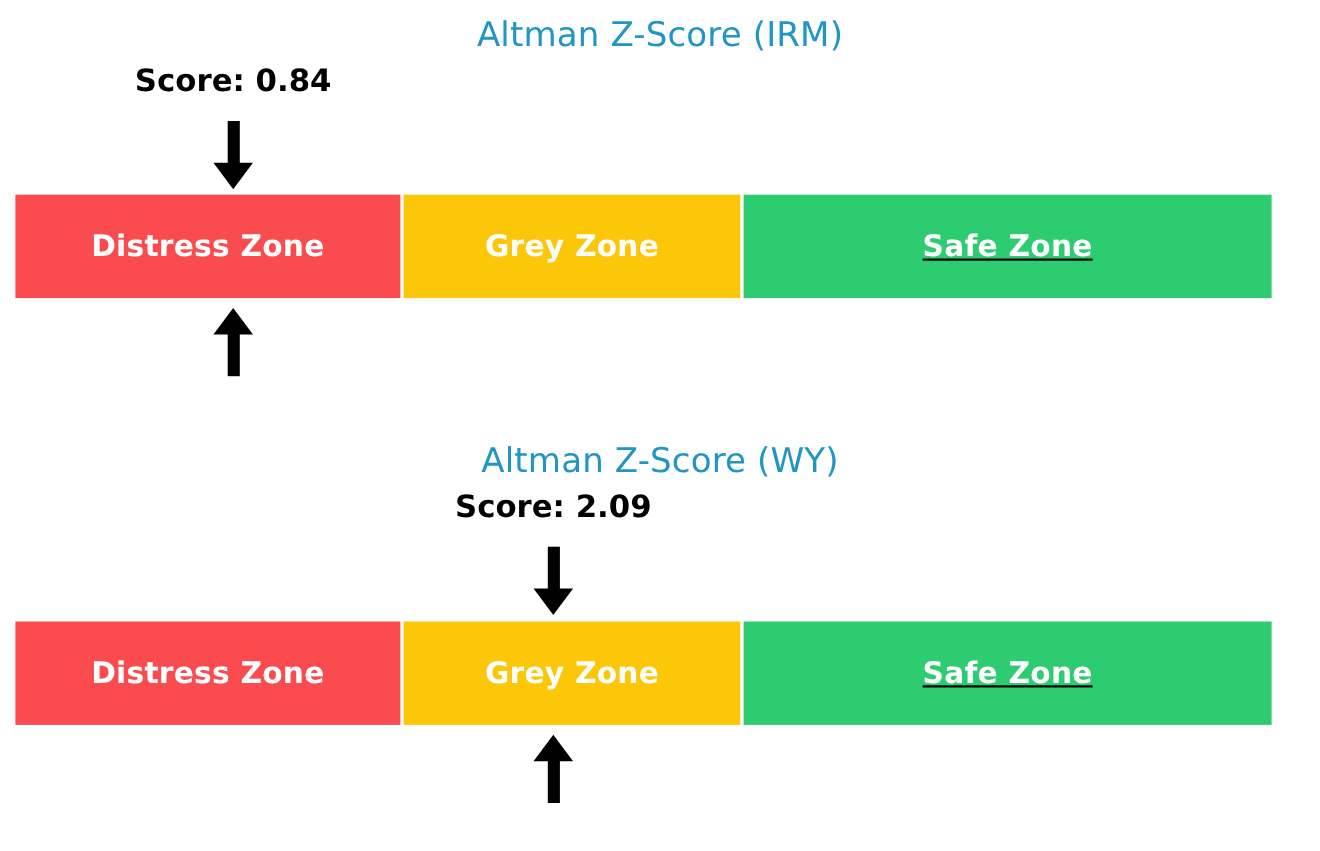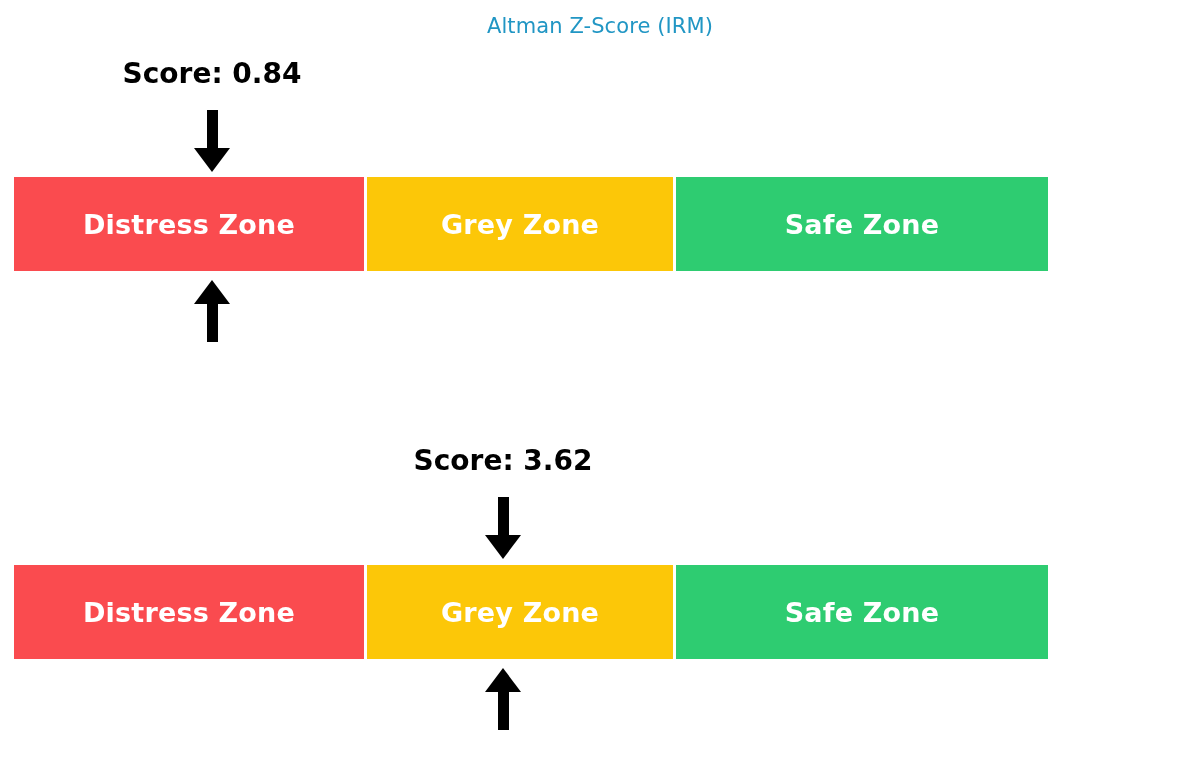--- a/index.html
+++ b/index.html
@@ -22,21 +22,21 @@
     width: 1200px;
   }
   #panel-irm { top: 0; height: 387px; }
   #panel-wy  { top: 387px; height: 387px; }
 
   .panel-title {
     position: absolute;
     left: 0;
     width: 1200px;
     text-align: center;
-    font-size: 21px;
+    font-size: 31px;
     font-weight: 400;
     letter-spacing: 0.1px;
     white-space: nowrap;
   }
 
   .score-label {
     position: absolute;
     font-size: 28px;
     font-weight: 700;
     color: #000000;
@@ -54,21 +54,21 @@
 
   .zone-seg {
     height: 100%;
     display: flex;
     align-items: center;
     justify-content: center;
     box-sizing: border-box;
   }
   .zone-seg.seg-distress { width: 350px; margin-right: 3px; }
   .zone-seg.seg-grey     { width: 306px; margin-right: 3px; }
-  .zone-seg.seg-safe     { width: 372px; }
+  .zone-seg.seg-safe     { width: 480px; text-decoration: underline; }
 
   .zone-seg-label {
     font-size: 27px;
     font-weight: 700;
     color: #ffffff;
     letter-spacing: 0.2px;
     white-space: nowrap;
   }
 
   
@@ -128,22 +128,23 @@
   </div>
 
   <div class="marker-arrow dir-up" style="top: 280px; left: 212px;">
     <span class="head"></span>
     <span class="shaft"></span>
   </div>
 </div>
 
 <div class="gauge-panel" id="panel-wy">
 
+  <div class="panel-title" style="top: 14px; color:#2196c4;">Altman Z-Score (WY)</div>
 
-  <div class="score-label" style="top: 57px; left: 503px;">Score: 3.62</div>
+  <div class="score-label" style="top: 57px; left: 503px;">Score: 2.09</div>
 
   <div class="marker-arrow dir-down" style="top: 110px; left: 503px;">
     <span class="shaft"></span>
     <span class="head"></span>
   </div>
 
   <div class="zone-bar" style="top: 178px;">
     <div class="zone-seg seg-distress" style="background:#fa4b4f;">
       <span class="zone-seg-label">Distress Zone</span>
     </div>

